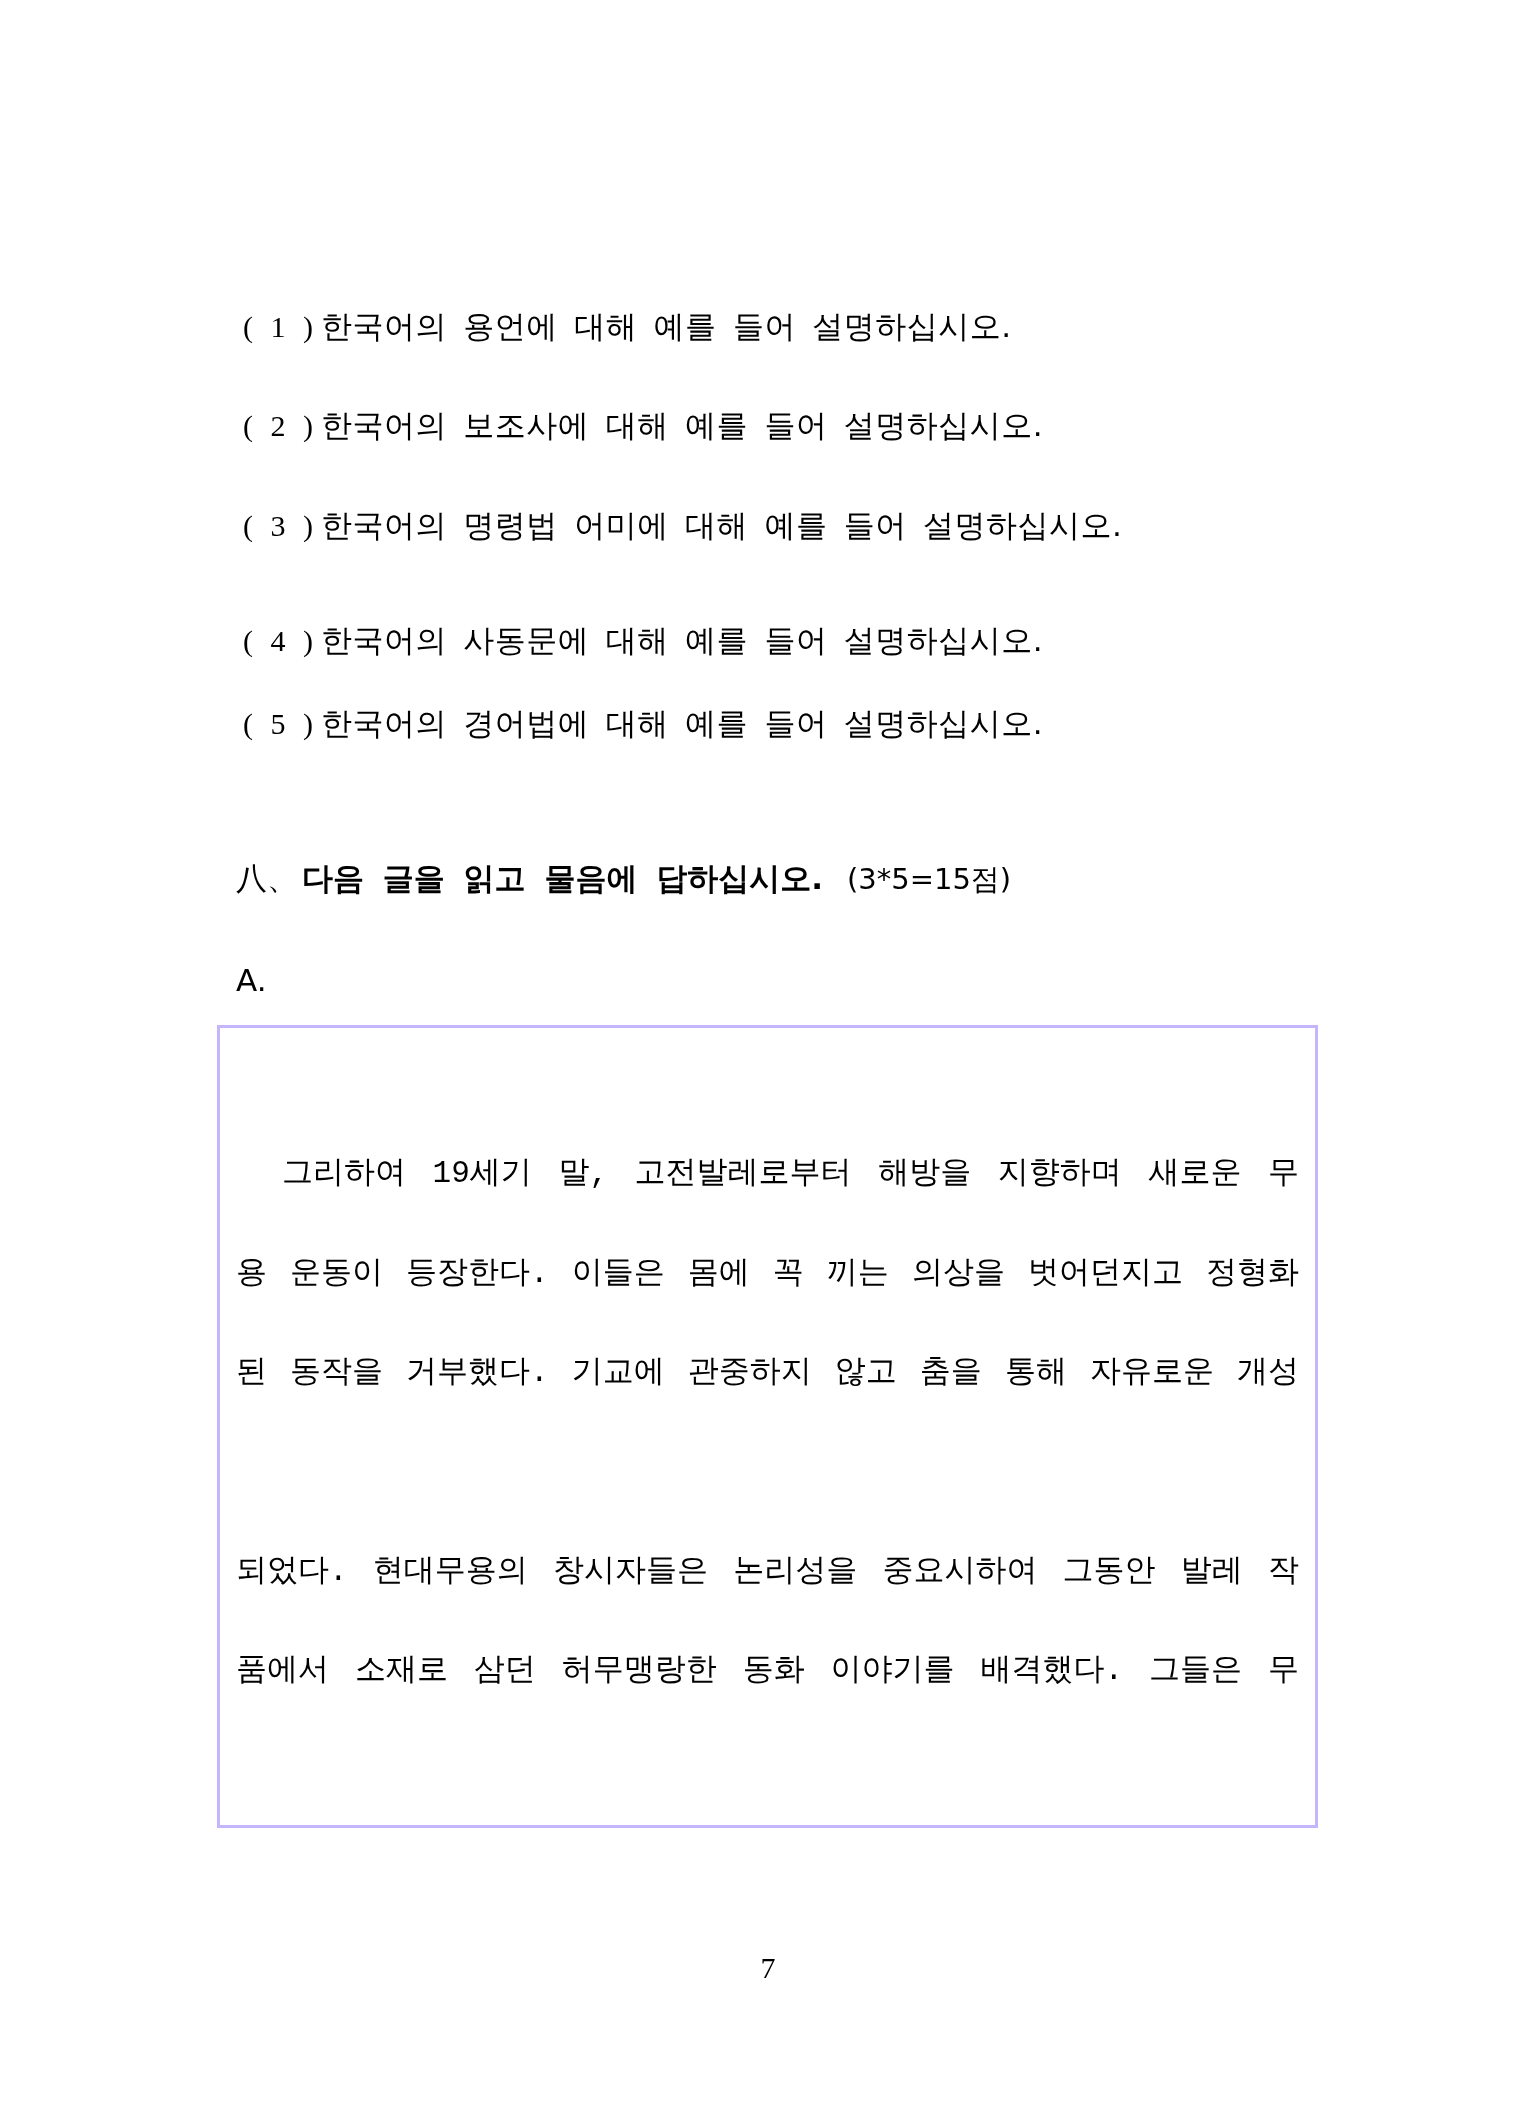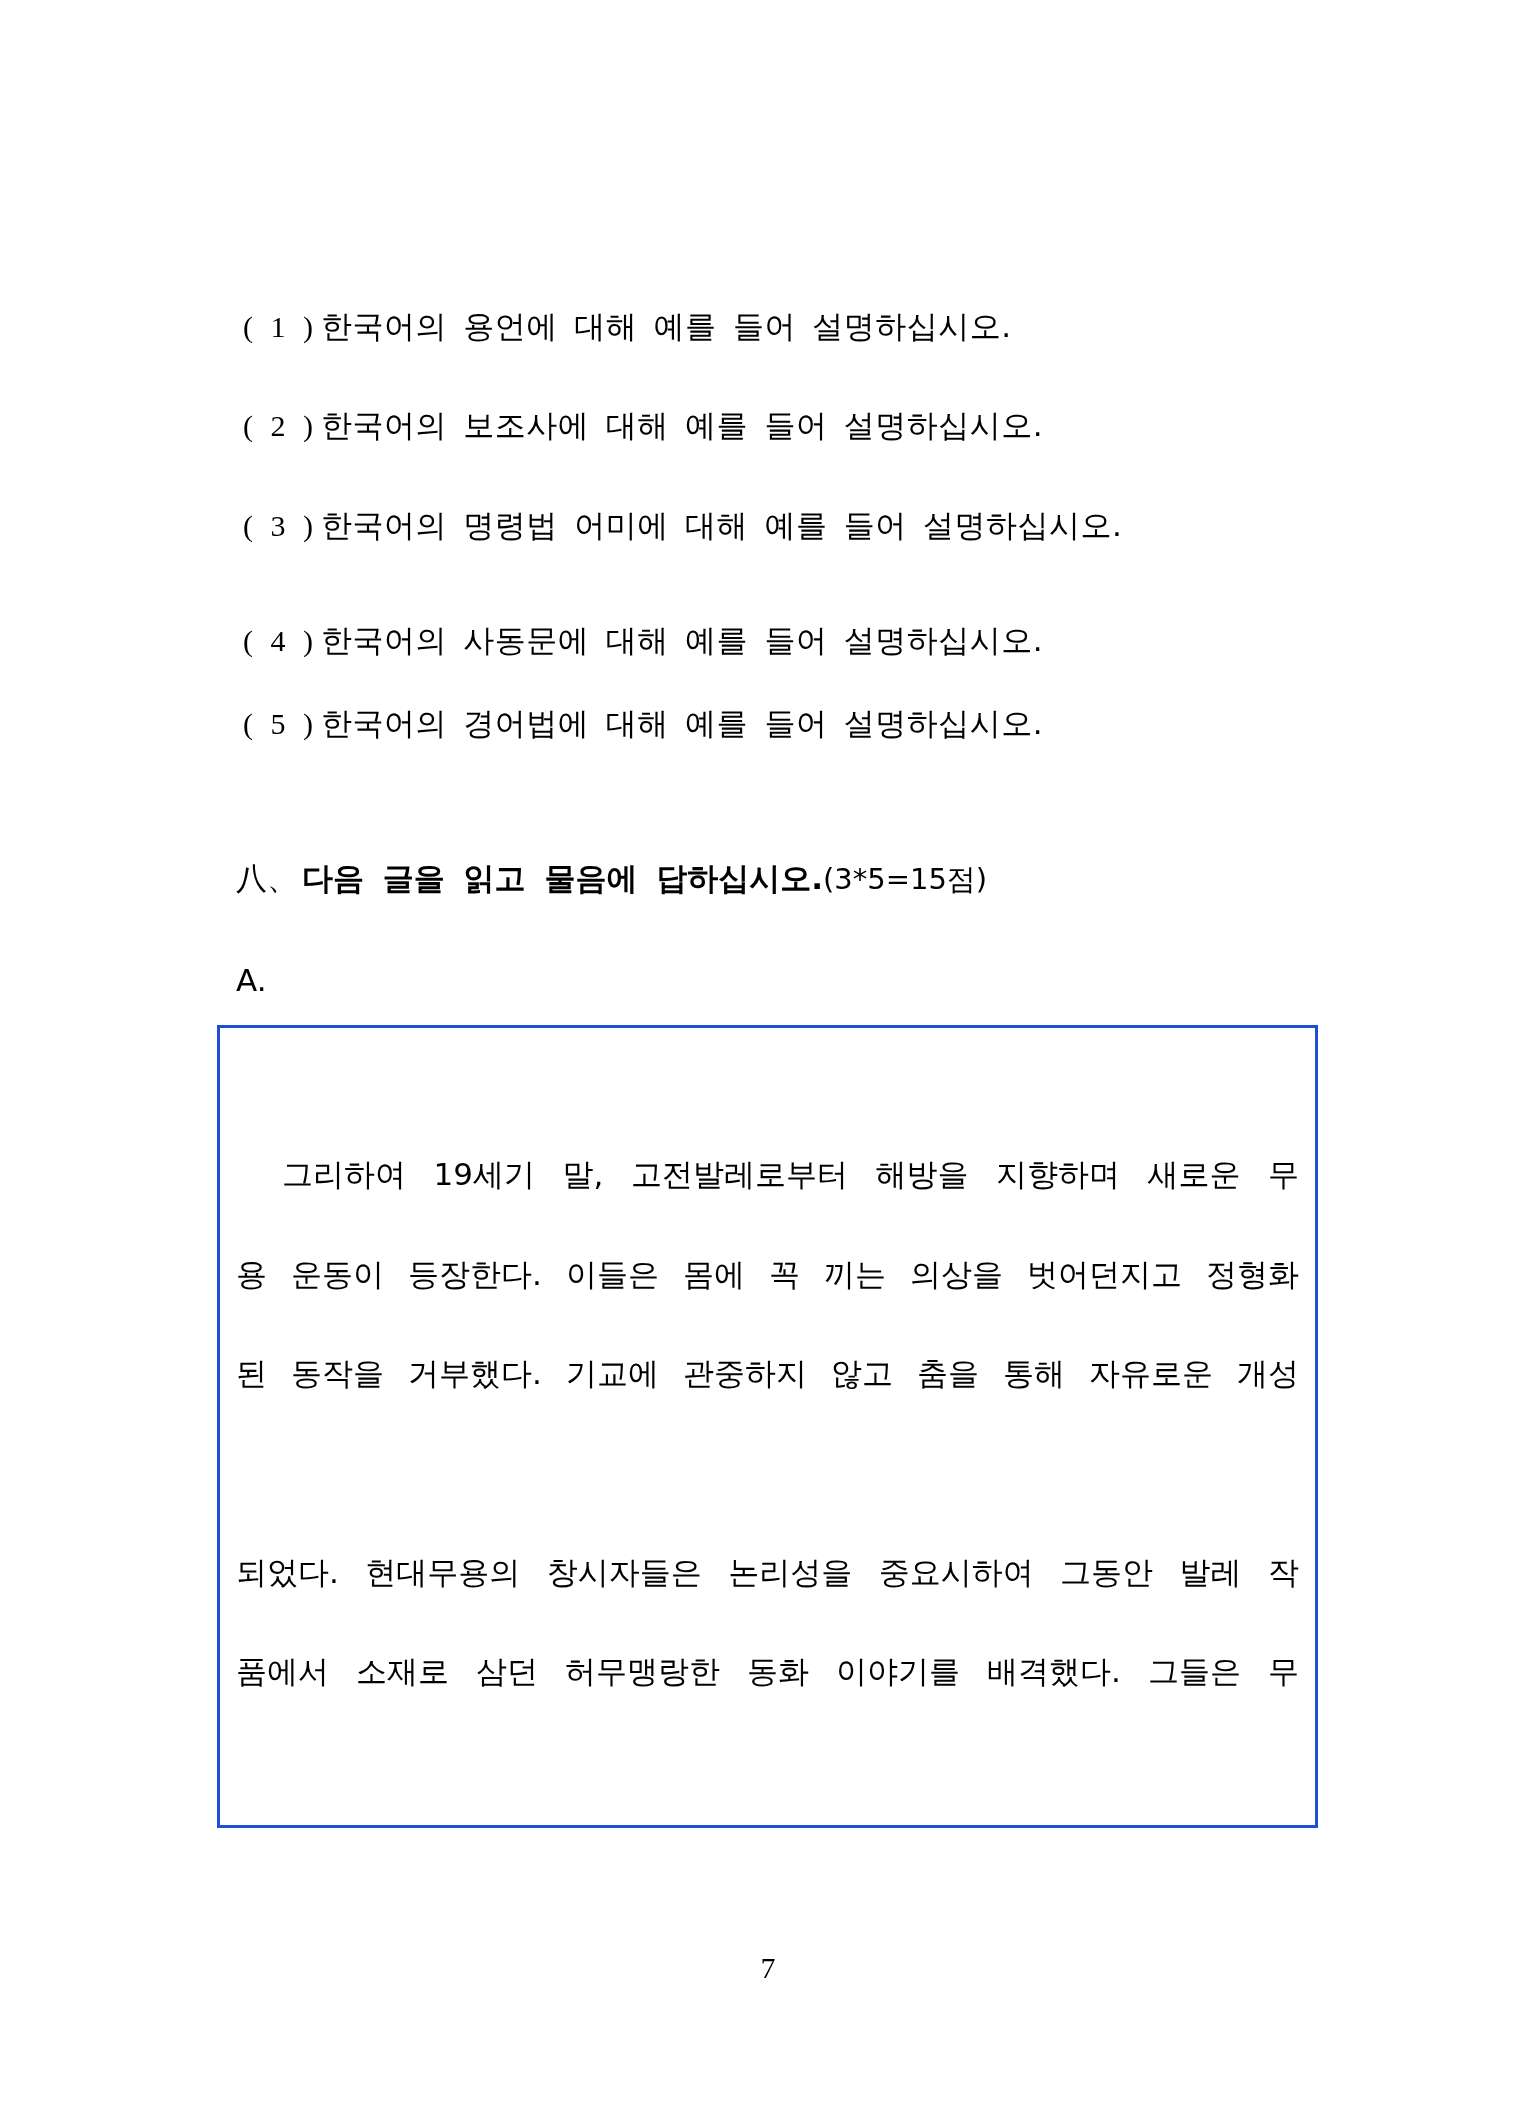--- a/index.html
+++ b/index.html
@@ -41,38 +41,39 @@
       word-spacing: 8px;
     }
     .section-head .marker {
       font-weight: normal;
       font-family: "DejaVu Serif", serif;
       margin-right: 4px;
     }
     .section-head .score {
       font-weight: normal;
       font-size: 29px;
-      margin-left: 0;
+      margin-left: 24px;
       word-spacing: 0;
     }
     .label-a {
       position: absolute;
       left: 236px;
       top: 960px;
       font-size: 31px;
       line-height: 40px;
     }
     .passage-box {
       position: absolute;
       left: 217px;
       top: 1025px;
       width: 1095px;
       height: 797px;
-      border: 3px solid #1d4ed8;
+      border: 3px solid #c4b5fd;
       box-sizing: content-box;
+      font-family: Liberation Mono, monospace;
     }
     .p-line {
       position: absolute;
       left: 16px;
       right: 16px;
       font-size: 31px;
       line-height: 40px;
       white-space: nowrap;
       text-align: justify;
       text-align-last: justify;

